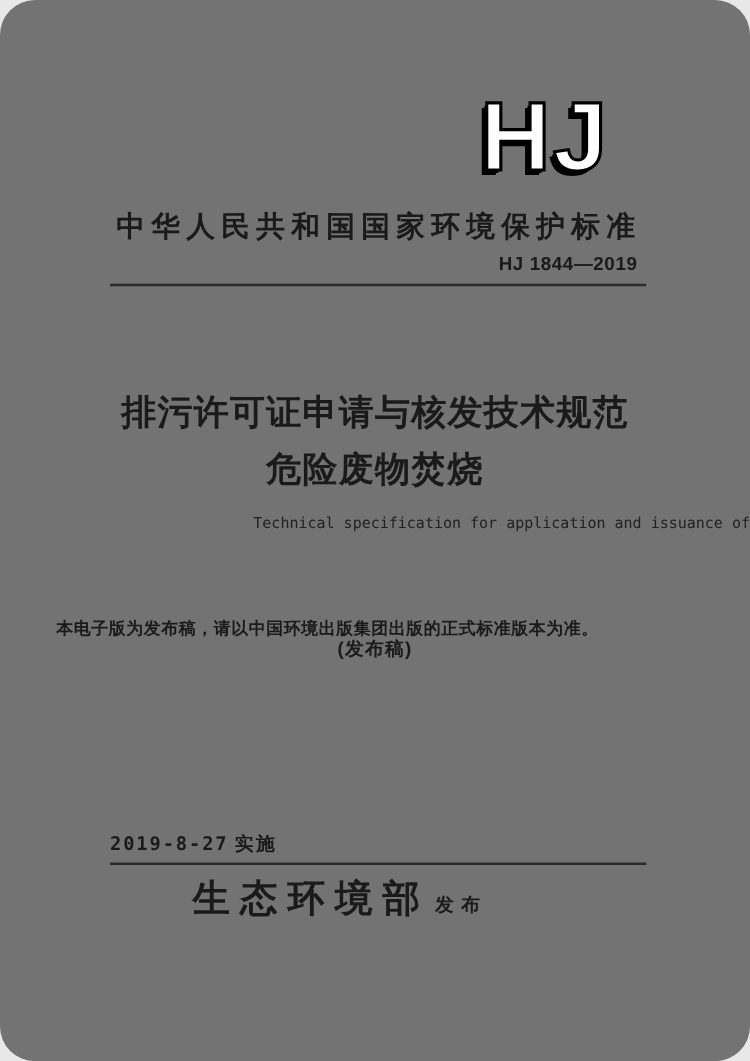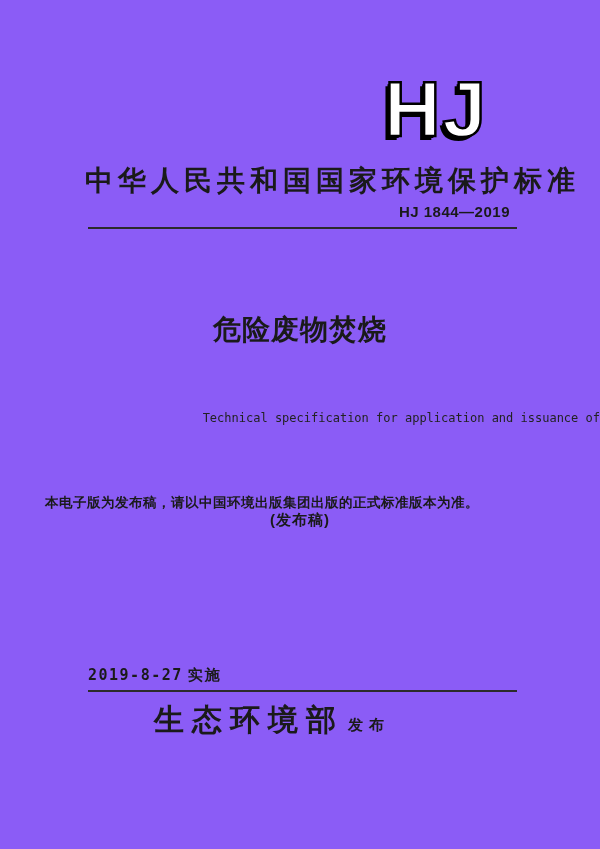--- a/index.html
+++ b/index.html
@@ -4,23 +4,24 @@
 <style>
   * { margin: 0; padding: 0; box-sizing: border-box; }
   html, body { background: #e8e8e8; }
   body { font-family: "Liberation Sans", sans-serif; }
 
   .page {
     position: relative;
     width: 600px;
     height: 849px;
     margin: 0 auto;
-    background: #8b5cf6;
+    background: #737373;
     color: #1a1a1a;
     overflow: hidden;
+    border-radius: 28px;
   }
 
   
   .hj-logo {
     position: absolute;
     top: 70px;
     left: 378px;
     width: 116px;
     text-align: center;
     font-family: "Liberation Sans", sans-serif;
@@ -33,21 +34,21 @@
     text-shadow: -4px 4px 0 #000000, -2px 2px 0 #000000;
   }
 
   
   .header-title {
     position: absolute;
     top: 166px;
     left: 85px;
     width: 436px;
     text-align: center;
-    font-size: 28px;
+    font-size: 23px;
     font-weight: bold;
     letter-spacing: 5px;
     line-height: 30px;
     white-space: nowrap;
   }
 
   .standard-no {
     position: absolute;
     top: 202px;
     right: 90px;
@@ -170,20 +171,21 @@
 
   <div class="hj-logo">HJ</div>
 
   <div class="header-title">中华人民共和国国家环境保护标准</div>
 
   <div class="standard-no">HJ 1844—2019</div>
 
   <div class="rule rule-top"></div>
 
   <div class="title-zh">
+    <div>排污许可证申请与核发技术规范</div>
     <div>危险废物焚烧</div>
   </div>
 
   <div class="title-en">
     <div>Technical specification for application and issuance of</div>
   </div>
 
   <div class="draft-label">(发布稿)</div>
 
   <div class="edition-note">本电子版为发布稿，请以中国环境出版集团出版的正式标准版本为准。</div>

